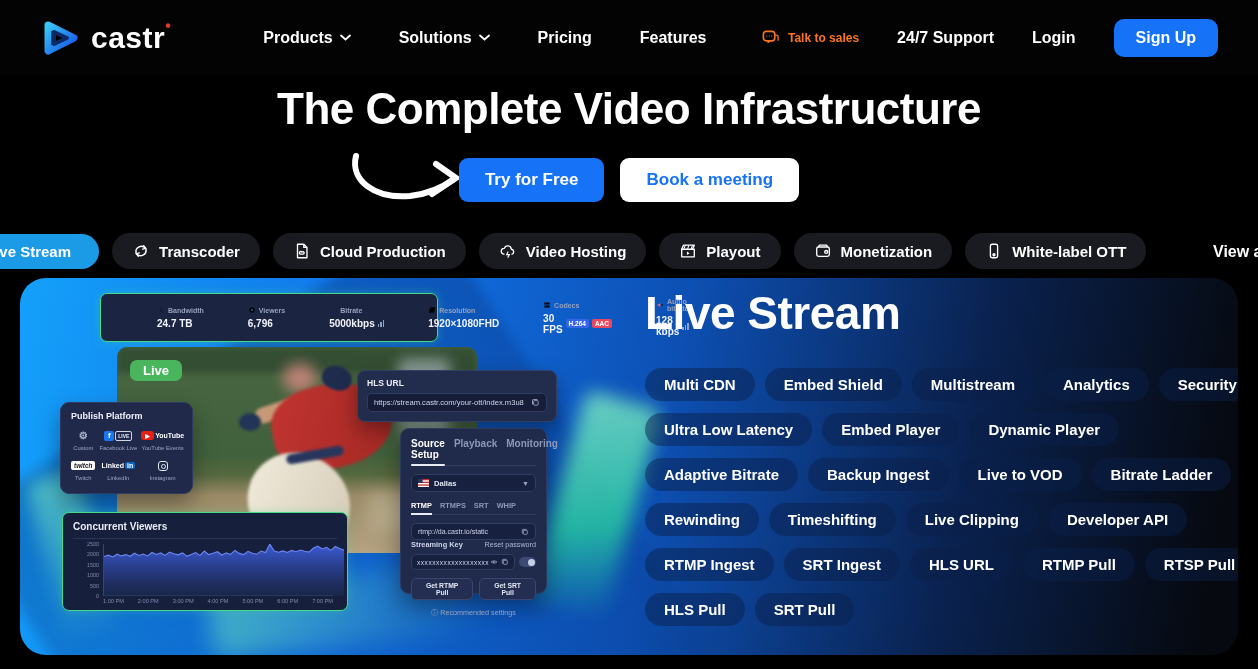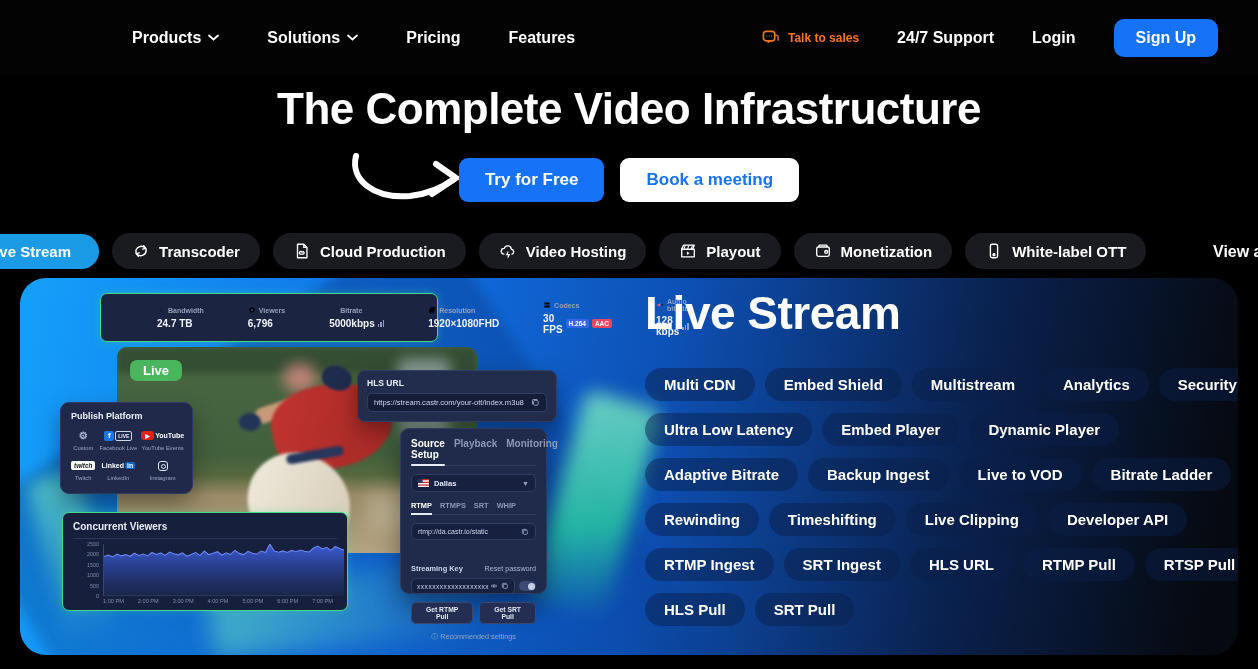--- a/index.html
+++ b/index.html
@@ -100,21 +100,21 @@
   .ss-tab { color:#8d97b6; font-size:10px; font-weight:700; cursor:pointer; }
   .ss-tab.active { color:#fff; position:relative; }
   .ss-tab.active::after { content:''; position:absolute; left:0; right:0; bottom:-6px; height:2px; background:#e8ecf6; border-radius:1px; }
   .ss-select { margin-top:8px; background:#182040; border:1px solid #323d62; border-radius:5px; height:18px; display:flex; align-items:center; gap:5px; padding:0 6px; color:#dfe5f2; font-size:7.6px; font-weight:600; }
   .ss-select .caret { margin-left:auto; color:#9aa4c2; font-size:7px; }
   .proto-tabs { display:flex; gap:8px; margin-top:9px; border-bottom:1px solid #323d62; padding-bottom:4px; }
   .proto { color:#8d97b6; font-size:7.4px; font-weight:700; cursor:pointer; }
   .proto.active { color:#fff; position:relative; }
   .proto.active::after { content:''; position:absolute; left:0; right:0; bottom:-5px; height:1.6px; background:#e8ecf6; }
   .ss-input { margin-top:8px; background:#182040; border:1px solid #323d62; border-radius:5px; height:17px; display:flex; align-items:center; justify-content:space-between; padding:0 6px; color:#cdd5ea; font-size:7px; }
-  .ss-keyrow { display:flex; justify-content:space-between; margin-top:24px; }
+  .ss-keyrow { display:flex; justify-content:space-between; margin-top:0; }
   .ss-keylabel { color:#cdd5ea; font-size:7.4px; font-weight:600; }
   .ss-reset { color:#aeb8d5; font-size:7.2px; cursor:pointer; }
   .ss-keyline { margin-top:5px; display:flex; align-items:center; gap:4px; }
   .ss-keyinput { flex:1; background:#182040; border:1px solid #323d62; border-radius:5px; height:16px; display:flex; align-items:center; justify-content:space-between; padding:0 5px; color:#cdd5ea; font-size:6.6px; letter-spacing:.5px; }
   .toggle { width:17px; height:10px; background:#3c4a74; border-radius:6px; position:relative; cursor:pointer; flex:none; }
   .toggle::after { content:''; position:absolute; right:1.5px; top:1.5px; width:7px; height:7px; border-radius:50%; background:#c6cfe6; }
   .ss-btns { display:flex; gap:6px; margin-top:8px; }
   .ss-btn { background:#232e52; border:1px solid #3a466e; color:#e3e8f4; font-size:6.8px; font-weight:600; padding:3px 7px; border-radius:5px; cursor:pointer; font-family:inherit; }
   .ss-hint { margin-top:8px; text-align:center; color:#9aa4c2; font-size:7.2px; }
 
@@ -135,20 +135,33 @@
   .pill { background:rgba(10,32,74,.48); color:#fff; font-size:15px; font-weight:700; padding:8px 19px; border-radius:19px; white-space:nowrap; cursor:pointer; }
 
   svg.icon { display:block; }
 </style>
 </head>
 <body>
 
 <div class="stage">
 
   <header class="nav">
+    <div class="brand">
+      <svg class="icon" width="42" height="42" viewBox="0 0 42 42">
+        <defs>
+            <linearGradient id="lg1" x1="0" y1="0" x2="1" y2="1">
+          <stop offset="0" stop-color="#39c6f4"></stop>
+              <stop offset="1" stop-color="#1450e8"></stop>
+            </linearGradient>
+          </defs>
+        <polygon points="8,8 34,21 8,34" fill="none" stroke="url(#lg1)" stroke-width="7" stroke-linejoin="round"></polygon>
+        <polygon points="14,15 27,21 14,27" fill="none" stroke="#0c2a66" stroke-width="4" stroke-linejoin="round"></polygon>
+      </svg>
+      <span class="brand-name"><span>castr</span><span class="brand-dot">•</span></span>
+    </div>
     <nav class="nav-left" id="nav-links">
         <span class="nav-link">Products<svg width="11" height="7" viewBox="0 0 11 7" fill="none" stroke="#fff" stroke-width="1.8" stroke-linecap="round">
             <path d="M1,1.5 L5.5,5.5 L10,1.5"></path>
           </svg></span>
         <span class="nav-link">Solutions<svg width="11" height="7" viewBox="0 0 11 7" fill="none" stroke="#fff" stroke-width="1.8" stroke-linecap="round">
             <path d="M1,1.5 L5.5,5.5 L10,1.5"></path>
           </svg></span>
         <span class="nav-link">Pricing</span>
         <span class="nav-link">Features</span>
       </nav>

